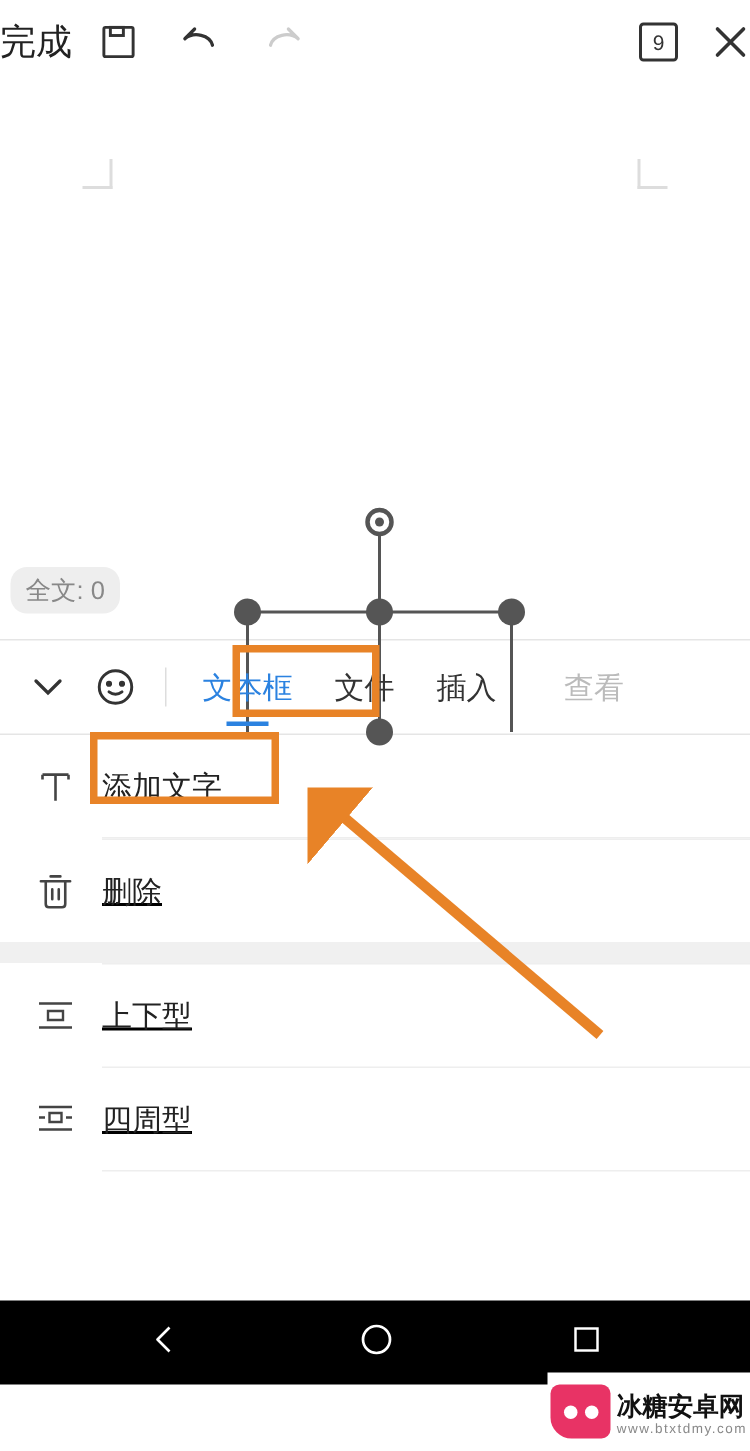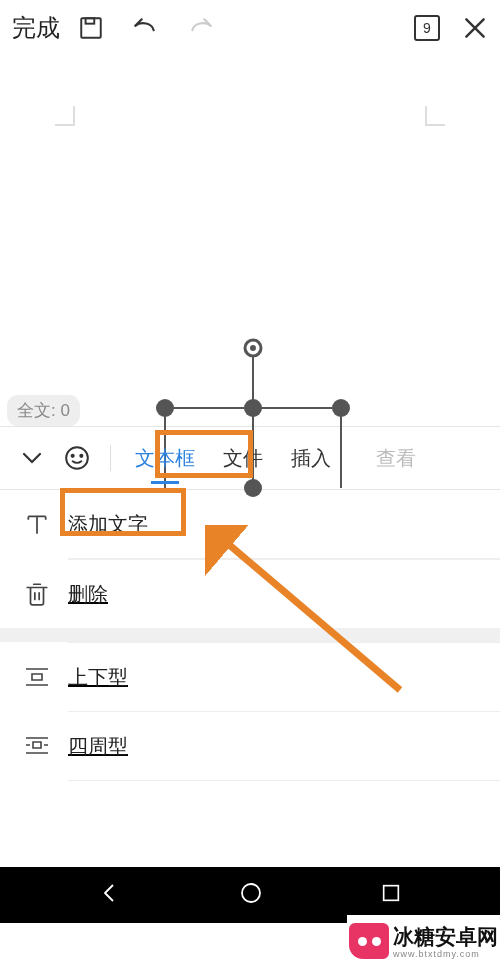--- a/index.html
+++ b/index.html
@@ -12,21 +12,21 @@
       height: 967px;
       background: #fff;
       font-family: -apple-system, "PingFang SC", "Microsoft YaHei", sans-serif;
       position: relative;
       overflow: hidden;
     }
     .top-toolbar {
       height: 56px;
       display: flex;
       align-items: center;
-      padding: 0 12px;
+      padding: 0 0;
       background: #fff;
     }
     .done-btn {
       font-size: 24px;
       color: #222;
       font-weight: 400;
       margin-right: 18px;
     }
     .toolbar-icons-left {
       display: flex;
@@ -85,21 +85,21 @@
       border-top: none;
     }
     .textbox-shape {
       position: absolute;
       top: 282px;
       left: 153px;
     }
     .word-count-badge {
       position: absolute;
       left: 7px;
-      bottom: 0;
+      bottom: 17px;
       background: #eee;
       color: #888;
       font-size: 17px;
       padding: 4px 10px;
       border-radius: 11px;
     }
     .panel-tabs {
       height: 64px;
       display: flex;
       align-items: center;
@@ -217,21 +217,21 @@
       gap: 5px;
     }
     .watermark-logo::before, .watermark-logo::after {
       content: '';
       width: 9px;
       height: 9px;
       background: #fff;
       border-radius: 50%;
     }
     .watermark-text {
-      font-size: 21px;
+      font-size: 17px;
       font-weight: bold;
       color: #111;
       letter-spacing: 0;
     }
     .watermark-subtext {
       font-size: 9px;
       color: #888;
       letter-spacing: 1px;
       margin-top: -2px;
     }

